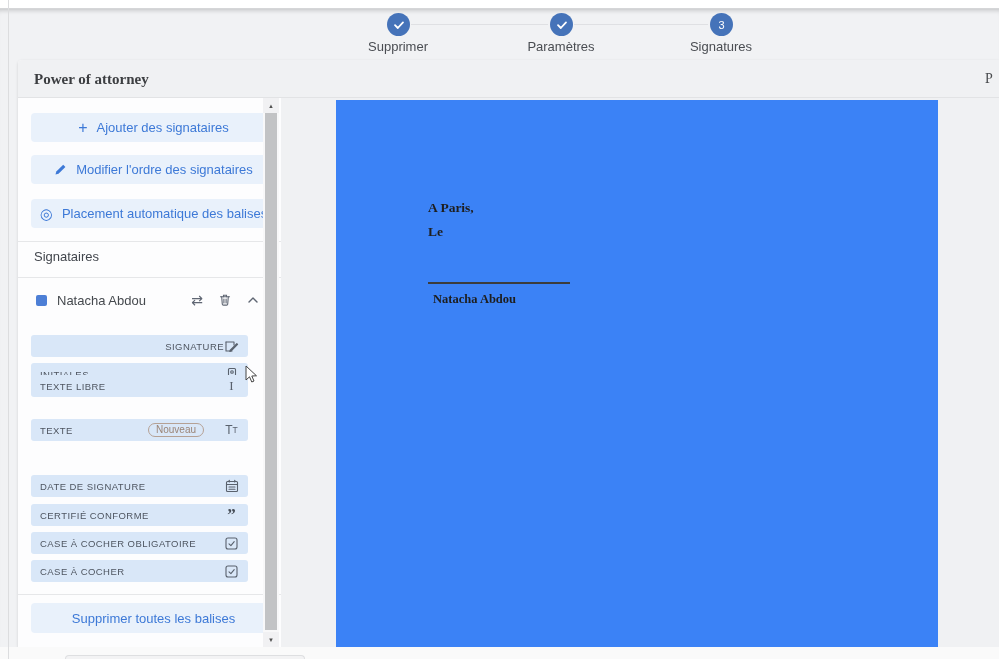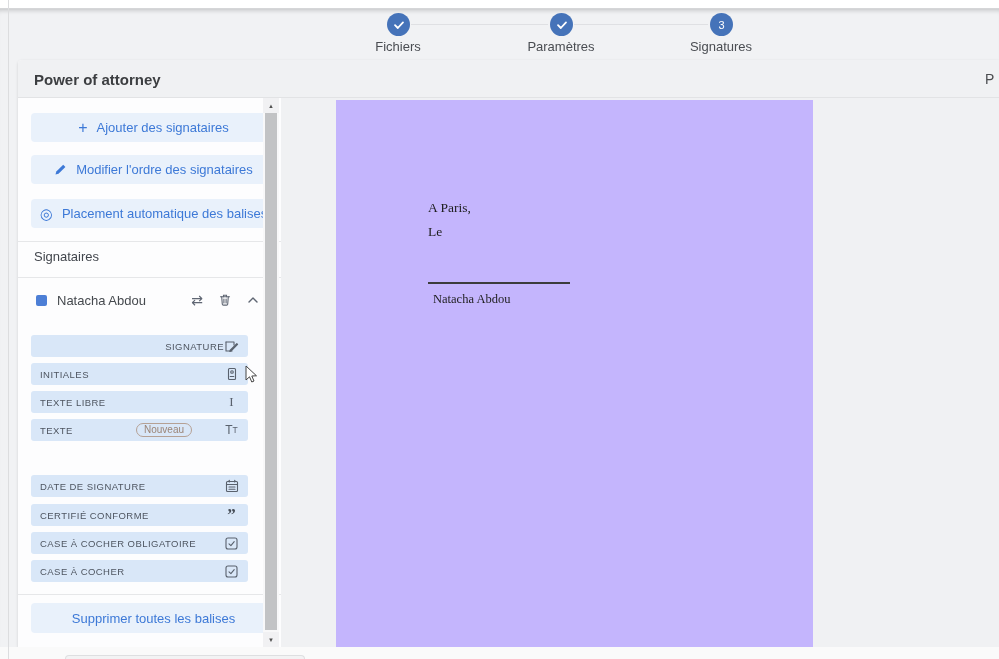--- a/index.html
+++ b/index.html
@@ -17,21 +17,21 @@
                  top:5px; display:flex; align-items:center; justify-content:center; color:#fff; }
   .step-circle svg { display:block; }
   .step-number { font-size:11px; color:#fff; }
   .step-label { position:absolute; top:31px; width:120px; text-align:center; font-size:13px; color:#4a4d52; }
   .step-connector { position:absolute; top:16px; height:1px; background:#dfe0e3; }
 
   
   .card { position:absolute; left:18px; top:60px; width:981px; height:587px; background:#fdfdfe;
           border-radius:4px 0 0 0; box-shadow:0 1px 3px rgba(0,0,0,.14); z-index:10; overflow:hidden; }
   .card-header { position:absolute; left:0; top:0; width:100%; height:38px; background:#f0f1f3;
-                 border-bottom:1px solid #e2e3e5; }
+                 border-bottom:1px solid #e2e3e5;font-family:Liberation Serif, serif; }
   .card-title { position:absolute; left:16px; top:11px; font-size:15px; font-weight:bold; color:#3c3e41; }
   .header-right-text { position:absolute; left:967px; top:11px; font-size:14px; color:#4a4c4f; white-space:nowrap; }
 
   
   .panel { position:absolute; left:0; top:38px; width:263px; height:549px; background:#fdfdfe; }
   .panel-btn { position:absolute; left:13px; width:245px; height:29px; background:#e9f1fb; border:none;
                border-radius:4px; color:#3d79d7; font-size:13px; font-family:"Liberation Sans",sans-serif;
                display:flex; align-items:center; justify-content:center; gap:9px; cursor:pointer; }
   .panel-btn .b-icon { display:inline-flex; align-items:center; justify-content:center; }
   .plus-glyph { font-size:16px; line-height:1; color:#3d79d7; }
@@ -44,38 +44,38 @@
   .signer-name { position:absolute; left:39px; top:13px; font-size:13px; color:#45494e; }
   .signer-icon { position:absolute; top:11px; width:18px; height:18px; display:flex; align-items:center;
                  justify-content:center; color:#5f6673; cursor:pointer; }
   .swap-glyph { font-size:14px; color:#5f6673; }
 
   .field-row { position:absolute; left:13px; width:217px; height:22px; background:#d9e7f8; border-radius:3px;
                display:flex; align-items:center; padding:0 9px; cursor:grab; }
   .field-label { font-size:9.5px; letter-spacing:.45px; color:#4e5560; flex:1; white-space:nowrap; }
   .field-icon { width:15px; height:15px; display:flex; align-items:center; justify-content:center; color:#59616d; }
   .badge-new { border:1px solid #b5a195; color:#9b8577; font-size:10px; border-radius:9px;
-               padding:0px 7px 1px 7px; margin-right:24px; background:transparent; }
+               padding:0px 7px 1px 7px; margin-right:12px; background:transparent; }
   .serif-I { font-family:"Liberation Serif",serif; font-size:13px; color:#59616d; }
   .tt-glyph { font-family:"Liberation Sans",sans-serif; color:#59616d; }
   .tt-big { font-size:12px; } .tt-small { font-size:8.5px; }
   .quote-glyph { font-family:"Liberation Serif",serif; font-weight:bold; font-size:17px; color:#454c56; line-height:8px; }
 
   .bottom-divider { top:496px; }
   .delete-all-btn { top:505px; height:30px; }
 
   
   .pscroll { position:absolute; left:245px; top:0; width:16px; height:549px; background:#f8f8f9; }
   .pscroll-btn { position:absolute; left:0; width:16px; height:15px; background:#f1f1f3; display:flex;
                  align-items:center; justify-content:center; font-size:6px; color:#505050; cursor:pointer; }
   .pscroll-thumb { position:absolute; left:2px; top:15px; width:12px; height:517px; background:#c2c3c5; cursor:pointer; }
 
   
   .viewport { position:absolute; left:263px; top:38px; width:718px; height:549px; background:#f0f1f3; }
-  .page { position:absolute; left:55px; top:2px; width:477px; height:547px; background:#c4b5fd; }
+  .page { position:absolute; left:55px; top:2px; width:602px; height:547px; background:#3b82f6;font-weight:bold; }
   .doc-text { position:absolute; font-family:"Liberation Serif",serif; color:#1e1e1e; font-size:13.5px; }
   .doc-line1 { left:92px; top:100px; }
   .doc-line2 { left:92px; top:124px; }
   .sig-line { position:absolute; left:92px; top:182px; width:142px; height:2px; background:#3c3c3c; }
   .doc-signer { left:97px; top:192px; font-size:12.5px; }
 
   
   .bottom-strip { position:absolute; left:0; top:647px; width:999px; height:12px; background:#fafafa; z-index:20; }
   .hidden-card-hint { position:absolute; left:65px; top:8px; width:240px; height:10px; background:#f3f3f4;
                       border:1px solid #dedfe1; border-bottom:none; border-radius:4px 4px 0 0; }
@@ -91,21 +91,21 @@
 
 <div class="stepper">
   <div class="step-connector" style="left:411px; width:137px;"></div>
   <div class="step-connector" style="left:574px; width:134px;"></div>
 
   <div class="step-circle" style="left:387px;">
     <svg width="12" height="12" viewBox="0 0 12 12">
       <path d="M2 6.2 L4.8 9 L10 3.4" stroke="#ffffff" stroke-width="1.8" fill="none" stroke-linecap="round" stroke-linejoin="round"></path>
     </svg>
   </div>
-  <div class="step-label" style="left:338px;">Fichiers</div>
+  <div class="step-label" style="left:338px;">Supprimer</div>
 
   <div class="step-circle" style="left:550px;">
     <svg width="12" height="12" viewBox="0 0 12 12">
       <path d="M2 6.2 L4.8 9 L10 3.4" stroke="#ffffff" stroke-width="1.8" fill="none" stroke-linecap="round" stroke-linejoin="round"></path>
     </svg>
   </div>
   <div class="step-label" style="left:501px;">Paramètres</div>
 
   <div class="step-circle" style="left:710px;">
     <span class="step-number">3</span>
@@ -185,21 +185,21 @@
       <span class="field-label">INITIALES</span>
       <span class="field-icon">
         <svg width="14" height="14" viewBox="0 0 14 14" fill="none" stroke="#59616d" stroke-width="1.1" stroke-linecap="round">
           <rect x="3.5" y="1.5" width="7" height="11" rx="1"></rect>
           <circle cx="7" cy="5" r="1.3"></circle>
           <path d="M5.2 9.5 H8.8"></path>
         </svg>
       </span>
     </div>
 
-    <div class="field-row" style="top:293px;gap:20px;">
+    <div class="field-row" style="top:277px;gap:20px;">
       <span class="field-label">TEXTE LIBRE</span>
       <span class="field-icon">
           <span class="serif-I">I</span>
         </span>
     </div>
 
     <div class="field-row" style="top:321px;gap:8px;">
       <span class="field-label">TEXTE</span>
       <span class="badge-new">Nouveau</span>
       <span class="field-icon">

